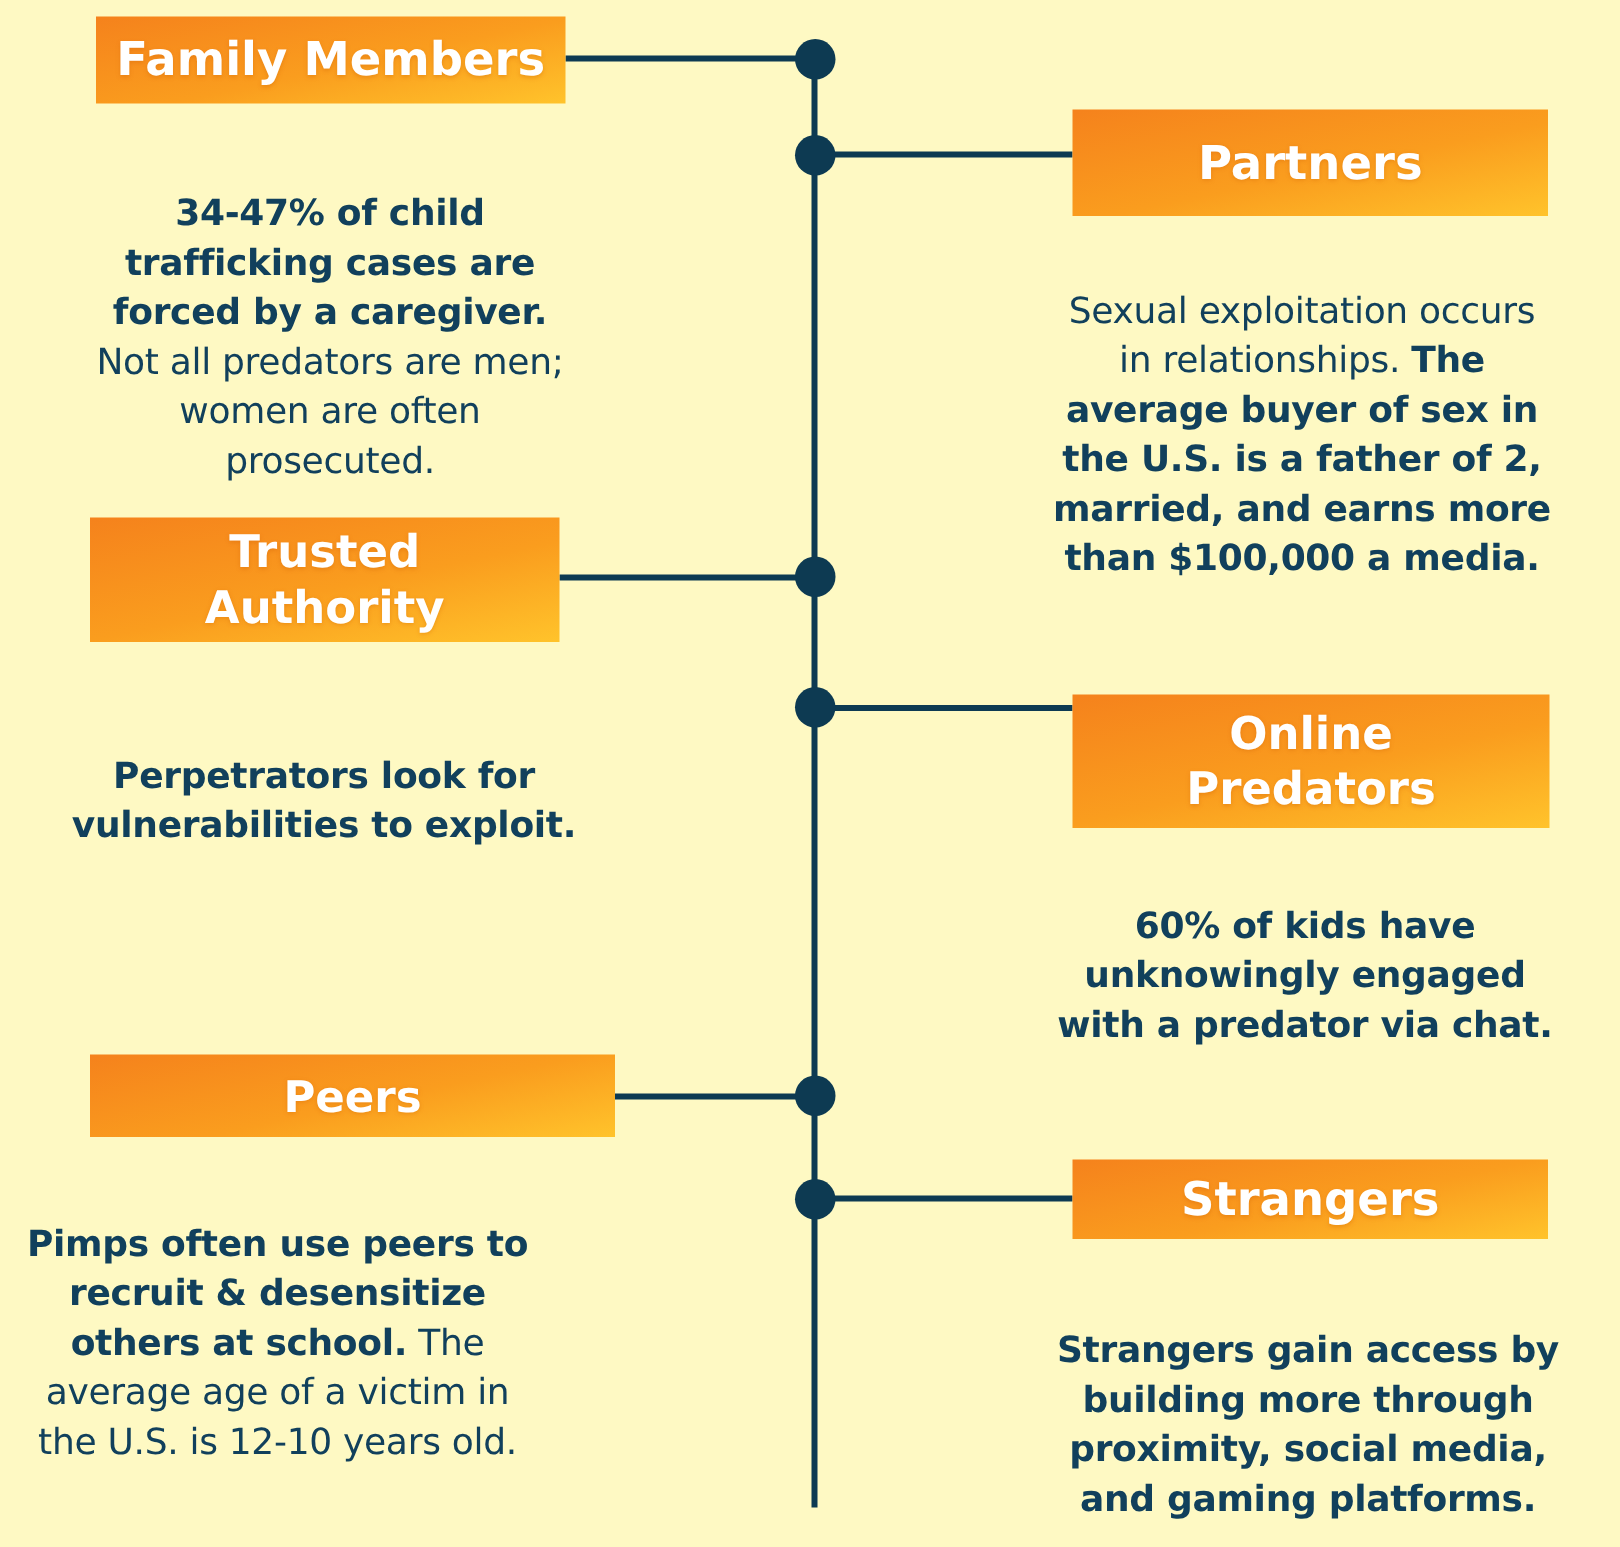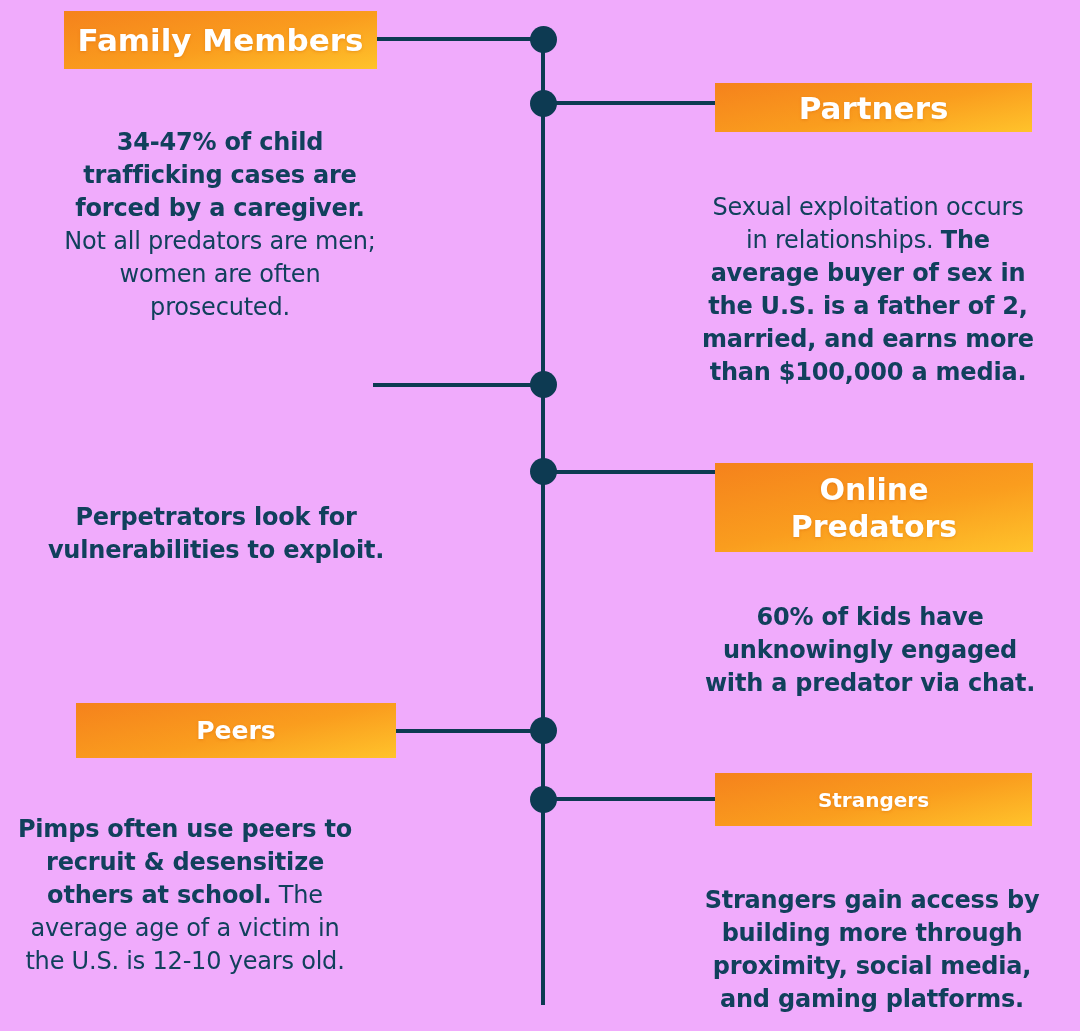--- a/index.html
+++ b/index.html
@@ -1,18 +1,18 @@
 <!DOCTYPE html>
 <html style="--accent-top: #f5821c; --accent-mid: #fa9d1e; --accent-bottom: #ffc32b; --navy: #0d3a52; --text: #11405c; --header-text: #ffffff;"><head>
 <meta charset="utf-8">
 <style>
   html,body { margin:0; padding:0; background:#ffffff; }
   .canvas {
     position:relative; width:1080px; height:1031px;
-    background:#f0abfc; overflow:hidden;
+    background:#fef9c3; overflow:hidden;
     font-family:"DejaVu Sans", sans-serif;
     text-decoration:underline;
   }
   
   .vline { position:absolute; left:541px; top:39px; width:4px; height:966px; background:var(--navy,#0d3a52); }
   .conn  { position:absolute; height:4px; background:var(--navy,#0d3a52); }
   .dot   { position:absolute; width:27px; height:27px; border-radius:50%; background:var(--navy,#0d3a52); }
   #c-family    { left:377px; top:37px;  width:166px; }
   #c-partners  { left:543px; top:101px; width:172px; }
   #c-trusted   { left:373px; top:383px; width:170px; }
@@ -26,25 +26,25 @@
   #d-peers     { left:530px; top:717px; }
   #d-strangers { left:530px; top:786px; }
   
   .hbox {
     position:absolute; display:flex; align-items:center; justify-content:center;
     text-align:center; color:var(--header-text,#ffffff); font-weight:bold;
     background:linear-gradient(168deg, var(--accent-top,#f5821c) 0%, var(--accent-mid,#fa9d1e) 55%, var(--accent-bottom,#ffc32b) 100%);
     white-space:pre-line; text-shadow:0 1px 3px rgba(205,95,0,0.35);
   }
   #box-family    { left:64px;  top:11px;  width:313px; height:58px; font-size:31px; }
-  #box-partners  { left:715px; top:83px;  width:317px; height:49px; font-size:31px; }
+  #box-partners  { left:715px; top:73px;  width:317px; height:71px; font-size:31px; }
   #box-trusted   { left:60px;  top:345px; width:313px; height:83px; font-size:30px; line-height:37px; }
   #box-online    { left:715px; top:427px; width:318px; height:89px; font-size:30px; line-height:37px;margin-top:36px; }
-  #box-peers     { left:76px;  top:703px; width:320px; height:55px; font-size:25px; }
-  #box-strangers { left:715px; top:773px; width:317px; height:53px; font-size:20px; }
+  #box-peers     { left:60px;  top:703px; width:350px; height:55px; font-size:29px; }
+  #box-strangers { left:715px; top:773px; width:317px; height:53px; font-size:31px; }
   
   .body {
     position:absolute; text-align:center; white-space:pre-line;
     font-size:24px; line-height:33px; letter-spacing:-0.2px;
     color:var(--text,#11405c);
   }
   .b { font-weight:bold; }
   .r { font-weight:normal; }
   #txt-family    { left:-10px; top:93px;  width:460px; }
   #txt-partners  { left:638px; top:158px; width:460px; }
@@ -91,20 +91,24 @@
   </div>
   <div class="body" id="txt-partners">
     <span class="r">Sexual exploitation occurs
 in relationships. </span><span class="b">The
 average buyer of sex in
 the U.S. is a father of 2,
 married, and earns more
 than $100,000 a media.</span>
   </div>
 
+  <div class="hbox" id="box-trusted">
+    <span>Trusted
+Authority</span>
+  </div>
   <div class="body" id="txt-trusted">
     <span class="b">
 Perpetrators look for
 vulnerabilities to exploit.</span>
   </div>
 
   <div class="hbox" id="box-online">
     <span>Online
 Predators</span>
   </div>

